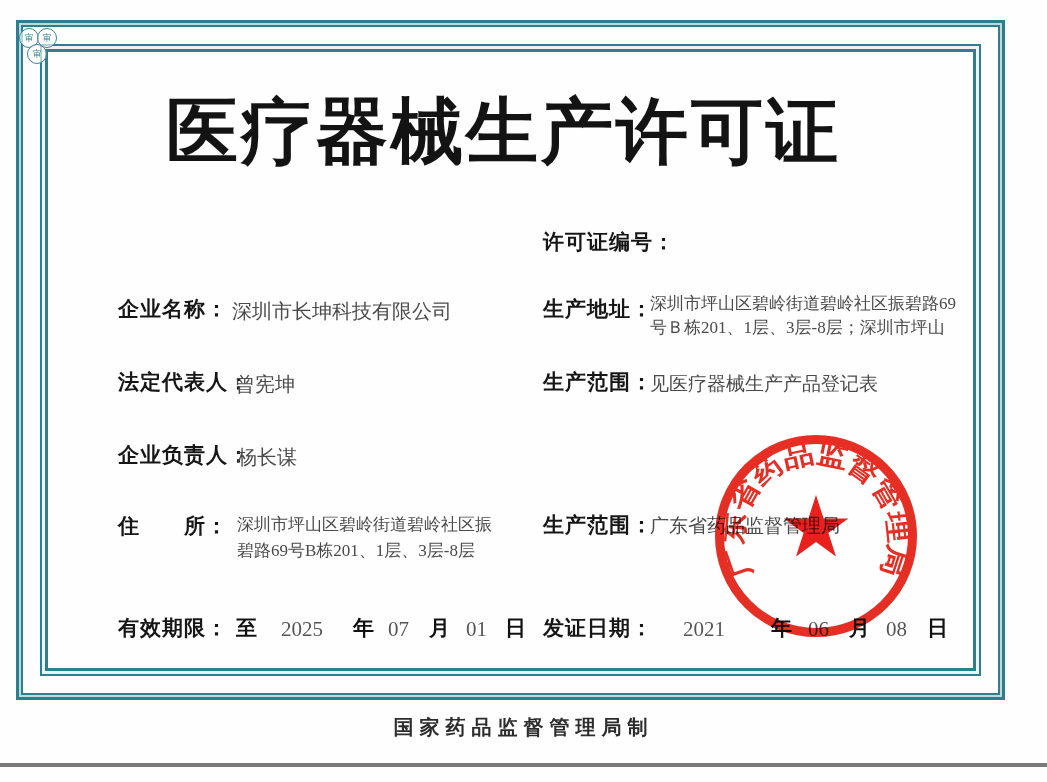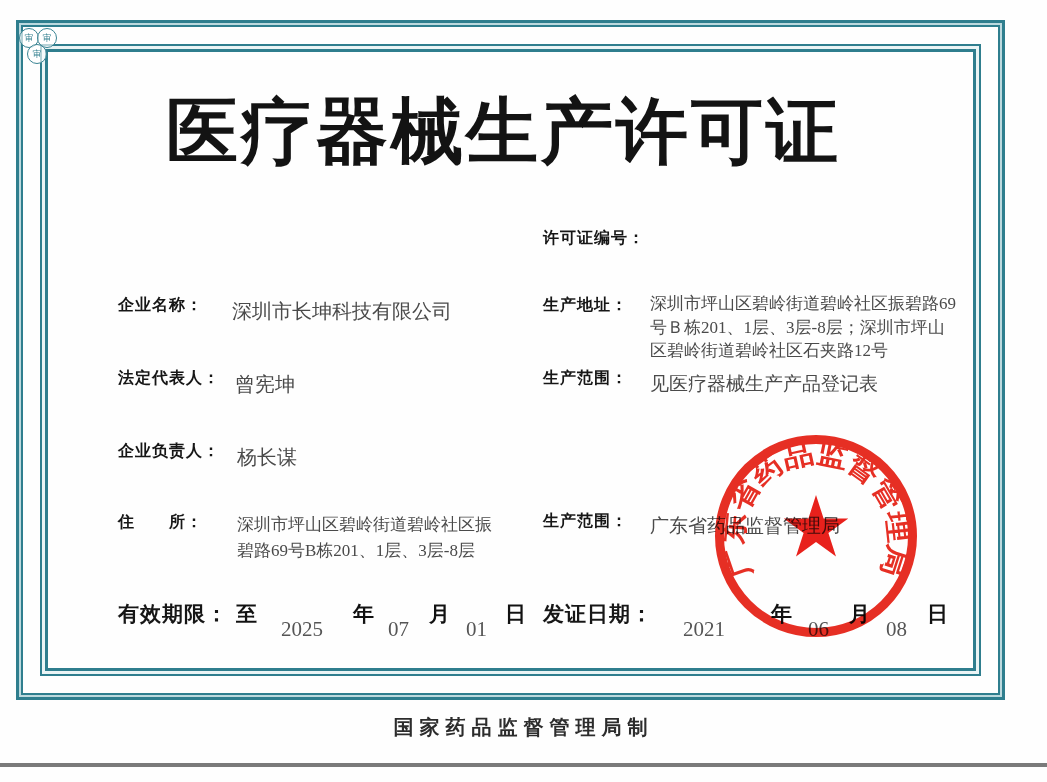--- a/index.html
+++ b/index.html
@@ -27,34 +27,34 @@
     display: flex; align-items: center; justify-content: center;
     font-size: 9px; line-height: 1; background: rgba(255,255,255,.65);
     z-index: 5;
   }
   .title {
     position: absolute; left: 0; right: 40px; top: 84px;
     text-align: center; font-size: 72px; font-weight: 700;
     letter-spacing: 3px; color: #131313;
   }
   .lbl {
-    position: absolute; font-weight: 700; font-size: 16px; color: #161616;
+    position: absolute; font-weight: 700; font-size: 21px; color: #161616;
     letter-spacing: 1px; white-space: nowrap;
   }
   .val {
     position: absolute; font-family: "Liberation Serif", serif;
     font-size: 20px; color: #4a4a4a; white-space: nowrap;
   }
   .val-block {
     position: absolute; font-family: "Liberation Serif", serif;
     font-size: 17px; color: #4a4a4a; line-height: 23.5px;
   }
   .val-block.res { line-height: 26px; }
   .date-row {
-    position: absolute; display: flex; align-items: center; white-space: nowrap;
+    position: absolute; display: flex; align-items: flex-end; white-space: nowrap;
   }
   .date-row .lbl2 { position: static; font-weight: 700; font-size: 21px; color:#161616; letter-spacing:1px; }
   .date-row .num { font-family: "Liberation Serif", serif; font-size: 21px; color: #555; margin-top: 32px; }
   .date-row .unit { font-weight: 700; font-size: 21px; color: #111; }
   .seal-svg { position: absolute; left: 710px; top: 430px; mix-blend-mode: multiply; opacity: .95; }
   .footer-note {
     position: absolute; left: 0; width: 1047px; top: 714px;
     text-align: center; font-size: 20px; font-weight: 600;
     letter-spacing: 6px; color: #2c2c2c;
   }
@@ -82,21 +82,20 @@
 
   <div class="lbl" style="left:543px; top:228px;">许可证编号：</div>
 
   <div class="lbl" style="left:118px; top:295px;">企业名称：</div>
   <div class="val" style="left:232px; top:298px;">深圳市长坤科技有限公司</div>
 
   <div class="lbl" style="left:543px; top:295px;">生产地址：</div>
   <div class="val-block" style="left:650px; top:292px; width:335px;">
     <div>深圳市坪山区碧岭街道碧岭社区振碧路69</div>
     <div>号Ｂ栋201、1层、3层-8层；深圳市坪山</div>
-    <div>区碧岭街道碧岭社区石夹路12号</div>
   </div>
 
   <div class="lbl" style="left:118px; top:368px;">法定代表人：</div>
   <div class="val" style="left:235px; top:371px;">曾宪坤</div>
 
   <div class="lbl" style="left:543px; top:368px;">生产范围：</div>
   <div class="val" style="left:650px; top:371px; font-size:19px;">见医疗器械生产产品登记表</div>
 
   <div class="lbl" style="left:118px; top:441px;">企业负责人：</div>
   <div class="val" style="left:237px; top:444px;">杨长谋</div>

